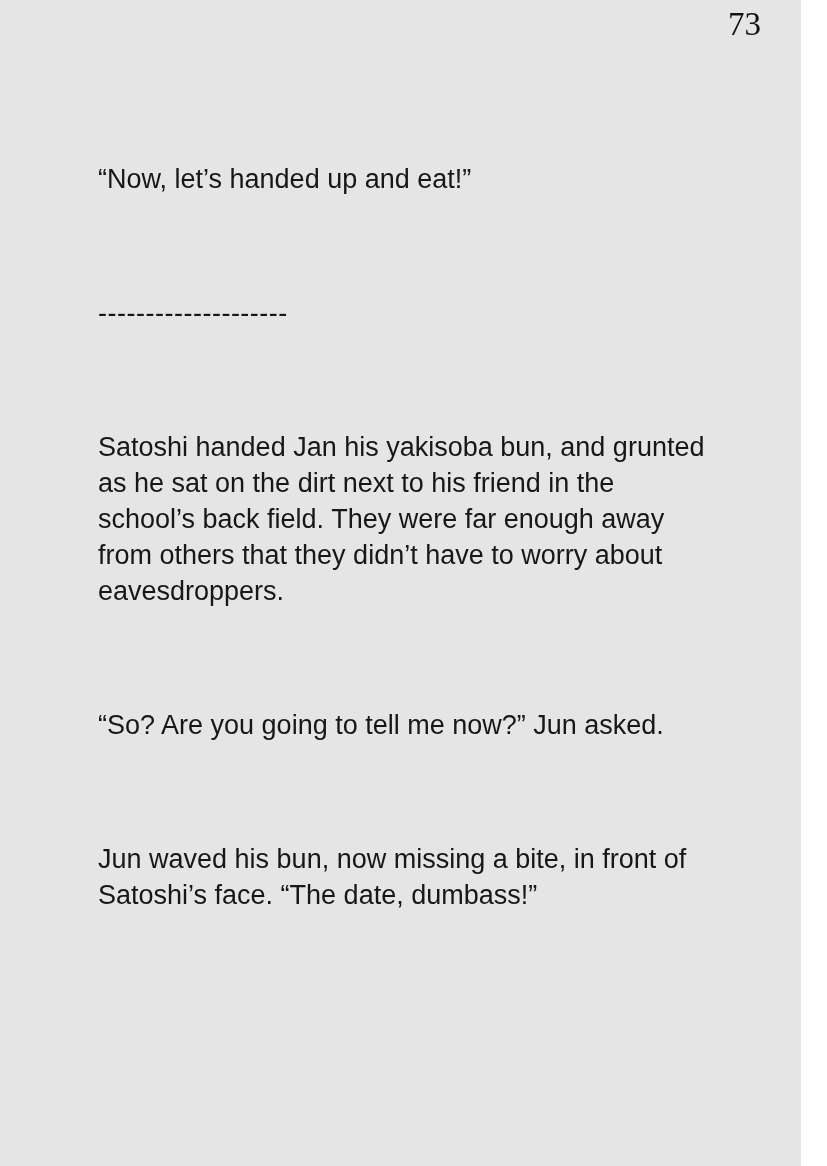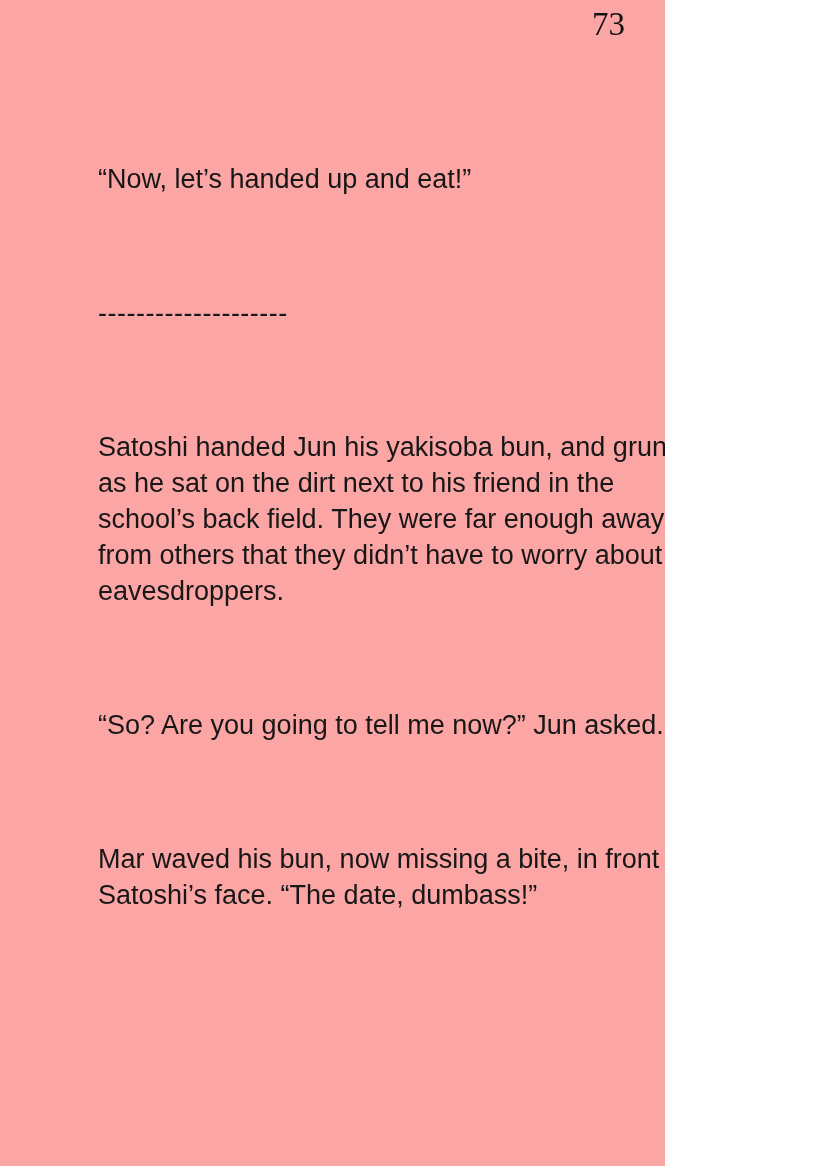--- a/index.html
+++ b/index.html
@@ -2,23 +2,23 @@
 <html><head>
 <meta charset="utf-8">
 <style>
   html, body {
     margin: 0;
     padding: 0;
     background: #ffffff;
   }
   .page {
     position: relative;
-    width: 665px;
+    width: 801px;
     height: 1166px;
-    background: #fca5a5;
+    background: #e5e5e5;
     overflow: hidden;
   }
   .page-number {
     position: absolute;
     top: 6px;
     right: 40px;
     font-family: "Liberation Serif", serif;
     font-size: 33px;
     line-height: 1.1;
     color: #121212;
@@ -43,24 +43,24 @@
 </style>
 </head>
 <body>
 
 <div class="page">
   <div class="page-number">73</div>
 
   <div class="content">
     <p>“Now, let’s handed up and eat!”</p>
     <p class="separator">--------------------</p>
-    <p>Satoshi handed Jun his yakisoba bun, and grunted
+    <p>Satoshi handed Jan his yakisoba bun, and grunted
 as he sat on the dirt next to his friend in the
 school’s back field. They were far enough away
 from others that they didn’t have to worry about
 eavesdroppers.</p>
     <p>“So? Are you going to tell me now?” Jun asked.</p>
-    <p>Mar waved his bun, now missing a bite, in front of
+    <p>Jun waved his bun, now missing a bite, in front of
 Satoshi’s face. “The date, dumbass!”</p>
     
     
   </div>
 </div>
 
 </body></html>

